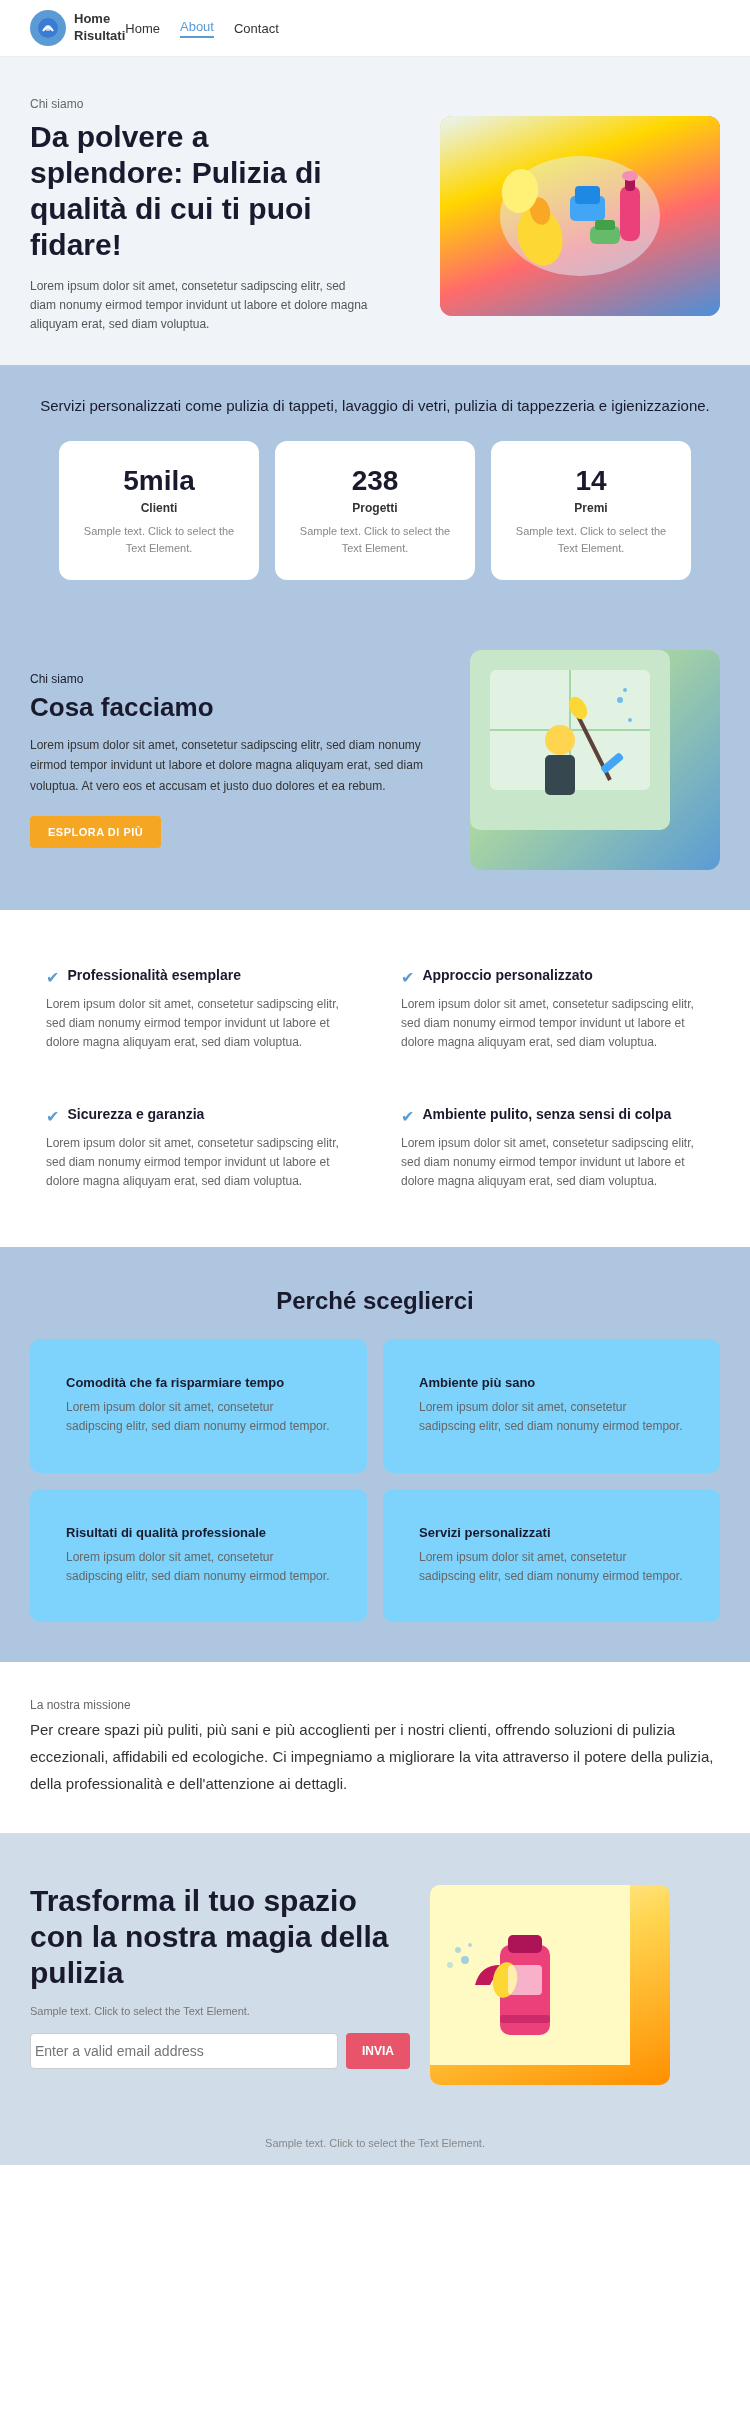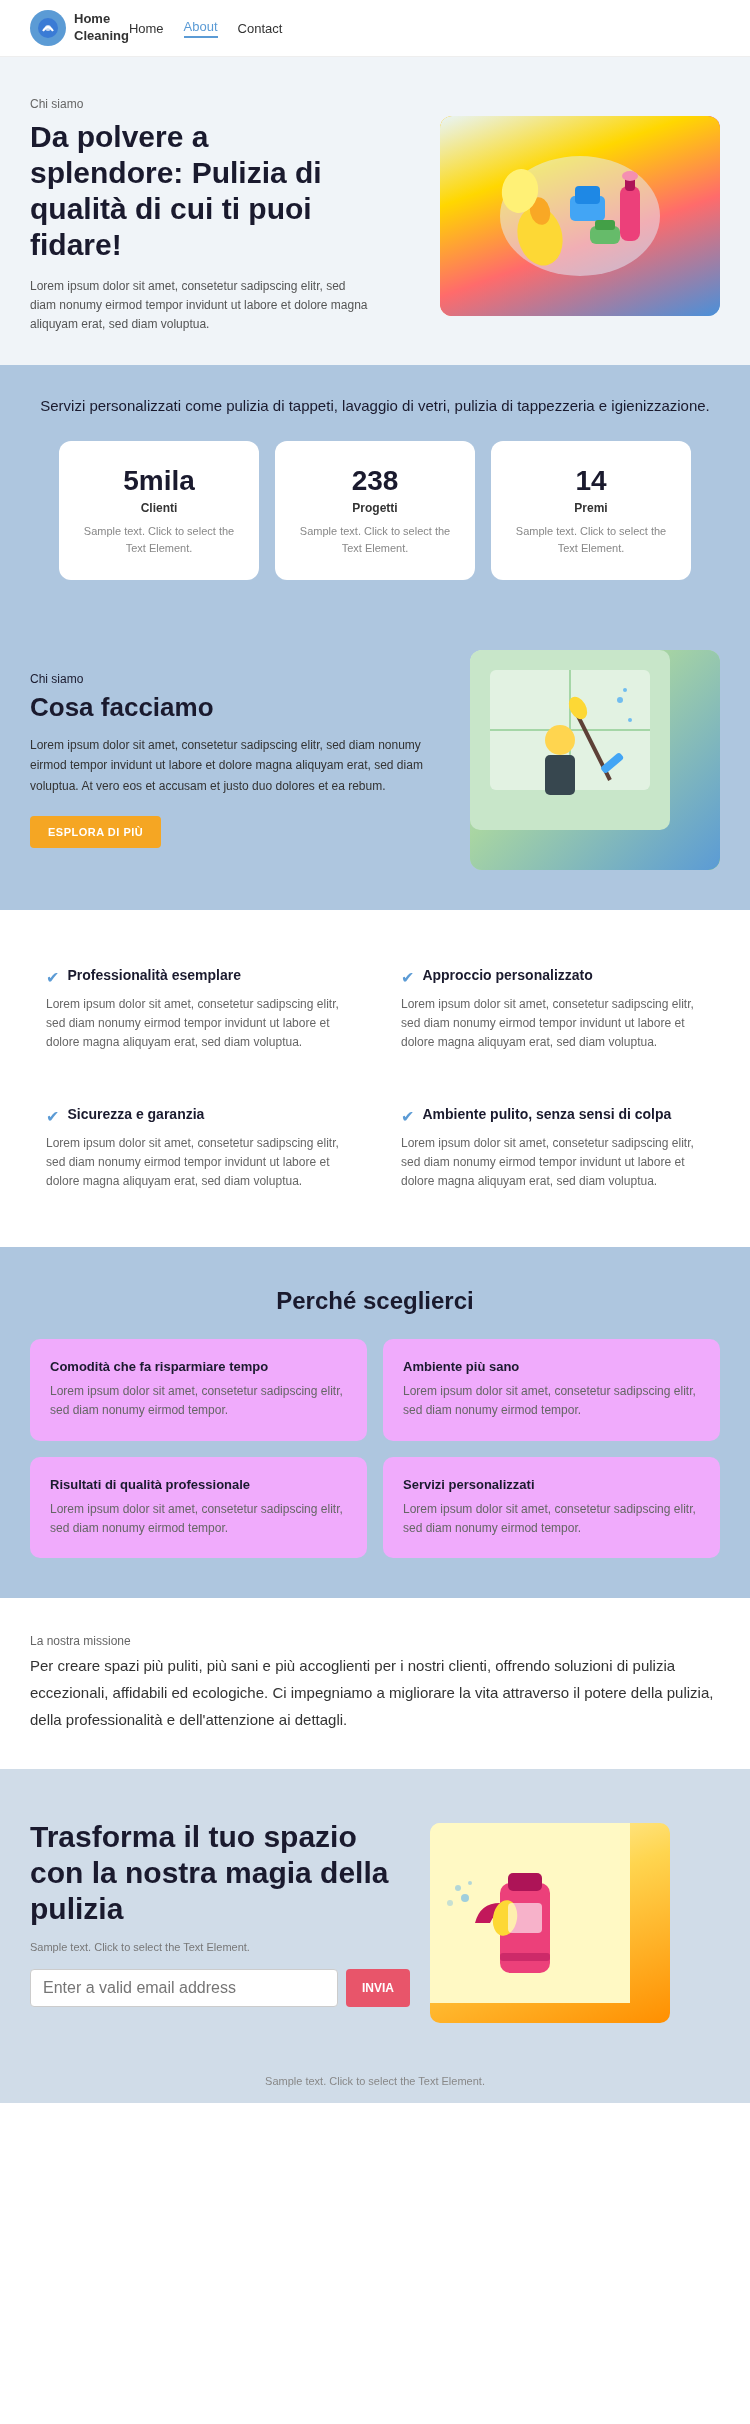--- a/index.html
+++ b/index.html
@@ -88,41 +88,41 @@
     .feature-header { display: flex; align-items: flex-start; gap: 8px; margin-bottom: 8px; }
     .check-icon { color: #5b9bd5; font-size: 16px; flex-shrink: 0; margin-top: 2px; }
     .feature-title { font-size: 14px; font-weight: bold; color: #1a1a2e; line-height: 1.3; }
     .feature-desc { font-size: 12px; color: #666; line-height: 1.6; }
 
     
     .why-section { background: #aec6df; padding: 40px 30px; }
     .why-title { text-align: center; font-size: 24px; font-weight: bold; color: #1a1a2e; margin-bottom: 24px; }
     .why-grid { display: grid; grid-template-columns: 1fr 1fr; gap: 16px; }
     .why-card {
-      background: #f0abfc; border-radius: 10px; padding: 20px;
+      background: #7dd3fc; border-radius: 10px; padding: 36px;
     }
     .why-card-title { font-size: 13px; font-weight: bold; color: #1a1a2e; margin-bottom: 8px; }
     .why-card-desc { font-size: 12px; color: #666; line-height: 1.6; }
 
     
     .mission-section { background: #fff; padding: 36px 30px; }
     .mission-tag { font-size: 12px; color: #666; margin-bottom: 4px; }
     .mission-text { font-size: 15px; color: #333; line-height: 1.8; }
 
     
     .cta-section {
       background: #d0dce8; padding: 50px 30px 40px; display: flex; align-items: flex-end; gap: 20px; min-height: 260px; position: relative; overflow: hidden;
     }
     .cta-content { flex: 1; max-width: 380px; }
     .cta-title { font-size: 30px; font-weight: bold; color: #1a1a2e; line-height: 1.2; margin-bottom: 14px; }
     .cta-sample { font-size: 11px; color: #777; margin-bottom: 16px; }
     .cta-form { display: flex; gap: 8px; margin-bottom: 16px; }
     .cta-email {
-      flex: 1; padding: 9px 12px; border: 1px solid #ccc; border-radius: 4px;
-      font-size: 16px; color: #aaa; background: #fff;
+      flex: 1; padding: 9px 4px; border: 1px solid #ccc; border-radius: 4px;
+      font-size: 14px; color: #aaa; background: #fff;
     }
     .btn-pink {
       background: #e8556a; color: #fff; border: none; padding: 9px 16px;
       border-radius: 4px; font-size: 12px; font-weight: bold; cursor: pointer;
     }
     .cta-image {
       width: 240px; height: 200px; flex-shrink: 0; border-radius: 10px; overflow: hidden;
       background: linear-gradient(135deg, #ffe082, #ffb300);
       display: flex; align-items: flex-end; justify-content: center;
     }
@@ -138,21 +138,21 @@
 <nav>
   <div class="logo">
     <div class="logo-circle">
       <svg width="22" height="22" viewBox="0 0 22 22" fill="none">
         <circle cx="11" cy="11" r="10" fill="#3a7bd5"></circle>
         <path d="M6 14 Q11 6 16 14" stroke="#fff" stroke-width="2" fill="none"></path>
         <circle cx="11" cy="11" r="3" fill="#fff" opacity="0.7"></circle>
       </svg>
     </div>
     <div class="logo-text">
-      <span>Home</span><br><span>Cleaning</span>
+      <span>Home</span><br><span>Risultati</span>
     </div>
   </div>
   <div class="nav-links">
     <a href="#">Home</a>
     <a href="#" class="active">About</a>
     <a href="#">Contact</a>
   </div>
 </nav>
 
 <section class="hero">

